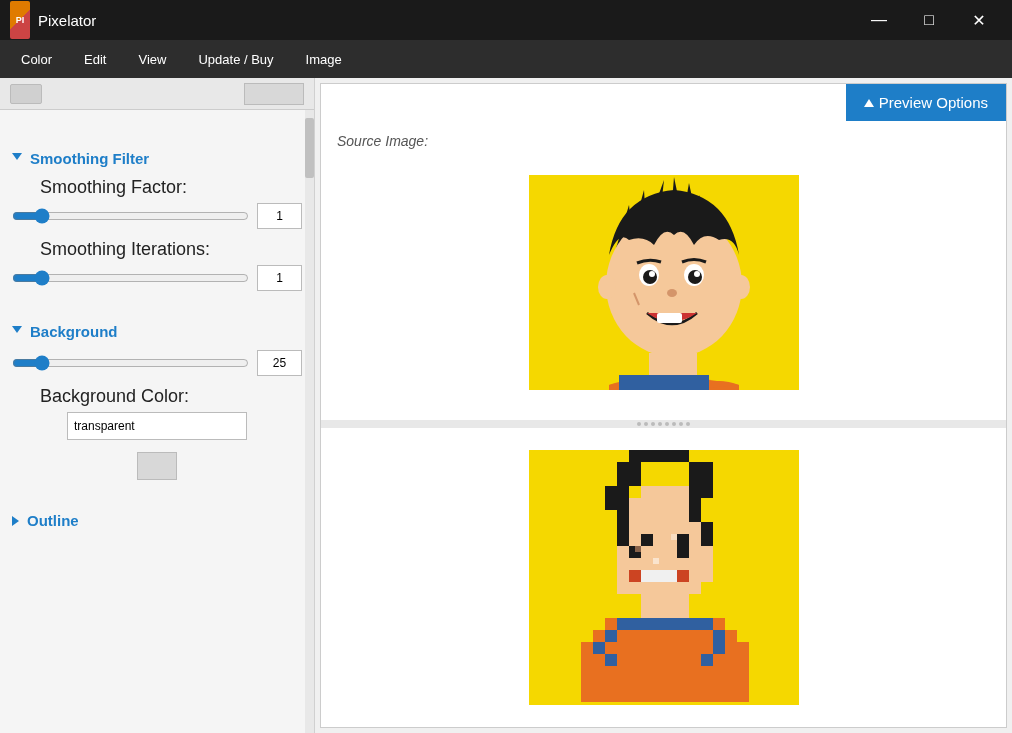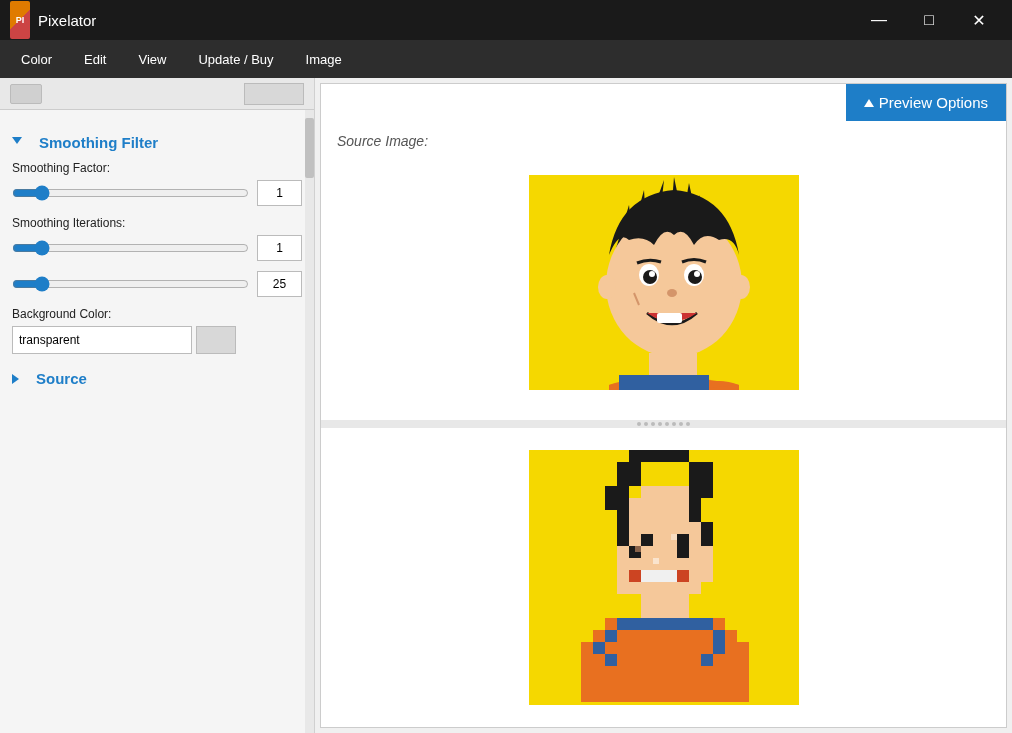--- a/index.html
+++ b/index.html
@@ -73,44 +73,45 @@
       overflow-x: hidden;
       padding: 8px 12px;
     }
     .panel-scroll::-webkit-scrollbar { width: 8px; }
     .panel-scroll::-webkit-scrollbar-track { background: #e0e0e0; }
     .panel-scroll::-webkit-scrollbar-thumb { background: #b0b0b0; border-radius: 4px; }
 
     .section-header {
       display: flex;
       align-items: center;
-      gap: 17px;
+      gap: 8px;
       color: #1e7ec8;
       font-size: 15px;
       font-weight: 600;
-      margin: 16px 0 10px 0;
+      margin: 32px 0 10px 0;
       cursor: pointer;
     }
     .section-triangle {
       width: 0; height: 0;
       border-left: 7px solid #1e7ec8;
       border-top: 5px solid transparent;
       border-bottom: 5px solid transparent;
     }
     .section-triangle.down {
       border-left: 5px solid transparent;
       border-right: 5px solid transparent;
       border-top: 7px solid #1e7ec8;
     }
 
     .field-label {
-      font-size: 12px;
+      font-size: 18px;
       color: #222;
       margin-bottom: 5px;
       margin-top: 8px;
+      margin-left: 28px;
     }
 
     .slider-row {
       display: flex;
       align-items: center;
       gap: 8px;
       margin-bottom: 10px;
     }
     input[type=range] {
       flex: 1;
@@ -288,35 +289,39 @@
         <input type="range" min="0" max="10" value="1" style="">
         <input type="text" class="number-box" value="1" style="">
       </div>
 
       <div class="field-label">Smoothing Iterations:</div>
       <div class="slider-row">
         <input type="range" min="0" max="10" value="1" style="">
         <input type="text" class="number-box" value="1" style="">
       </div>
 
+      <div class="section-header">
+        <div class="section-triangle down"></div>
+        <span>Background</span>
+      </div>
 
       <div class="slider-row">
         <input type="range" min="0" max="255" value="25" style="">
         <input type="text" class="number-box" value="25" style="">
       </div>
 
       <div class="field-label">Background Color:</div>
-      <div style="display:flex;gap:4px;align-items:center;">
+      <div style="display:flex;gap:12px;align-items:center;flex-direction:column;">
         <input type="text" class="text-input" value="transparent" style="">
         <div class="color-box"></div>
       </div>
 
       <div class="section-header">
         <div class="section-triangle"></div>
-        <span>Source</span>
+        <span>Outline</span>
       </div>
 
     </div>
 
     <div style="position:absolute;right:0;top:32px;bottom:0;width:9px;background:#e8e8e8;">
       <div style="width:100%;height:60px;background:#c0c0c0;position:absolute;top:8px;border-radius:2px;"></div>
     </div>
   </div>
 
   <div class="right-content">

